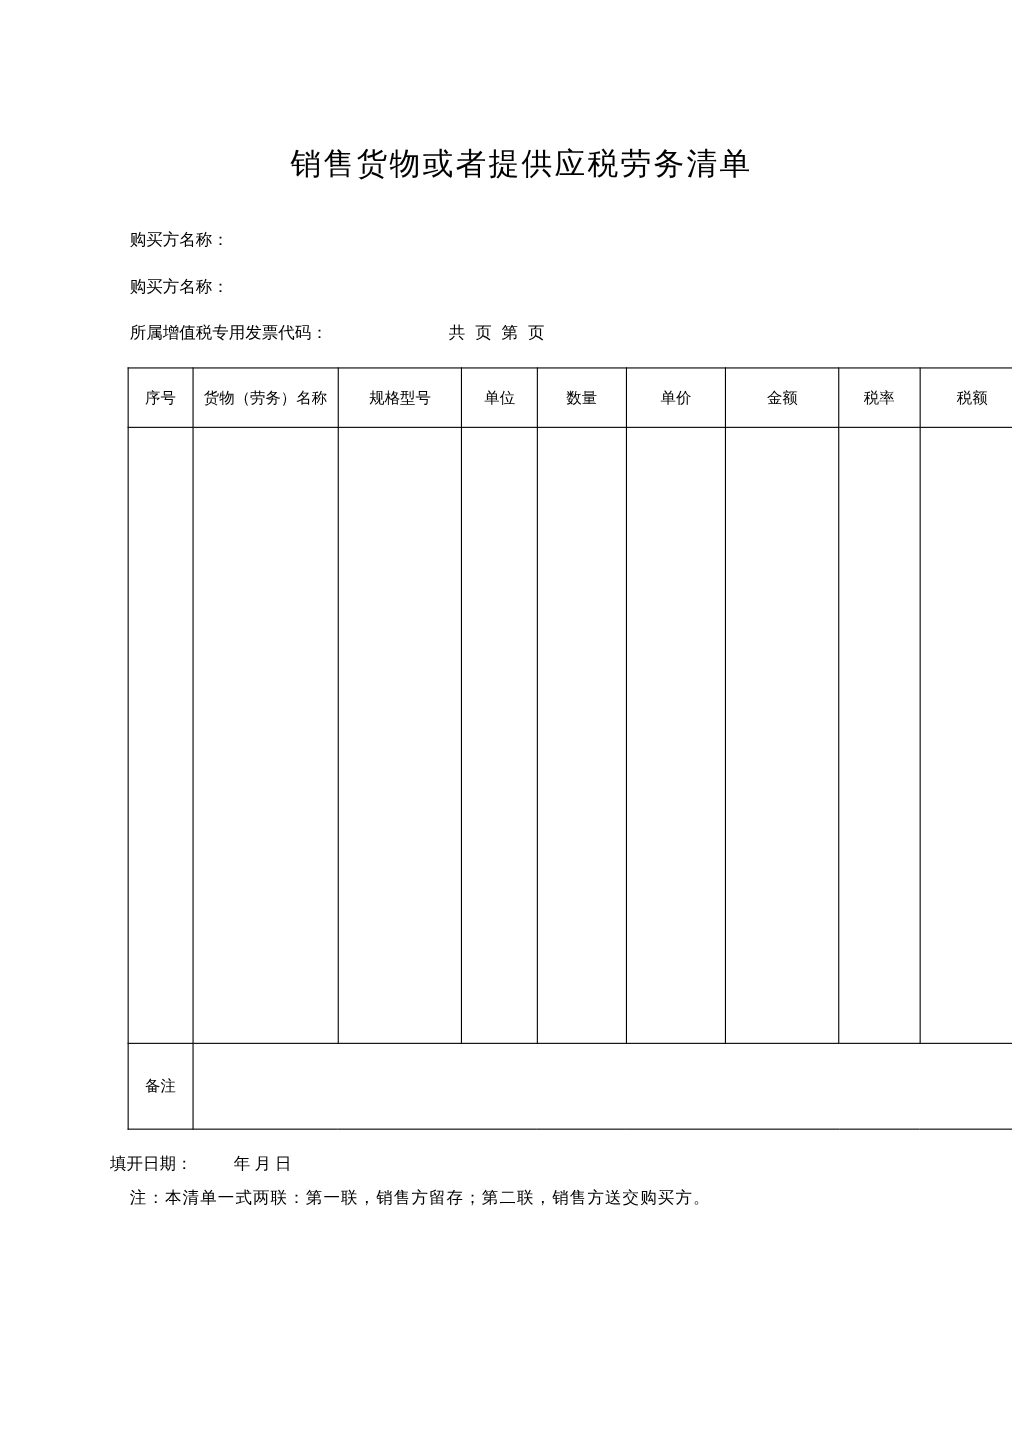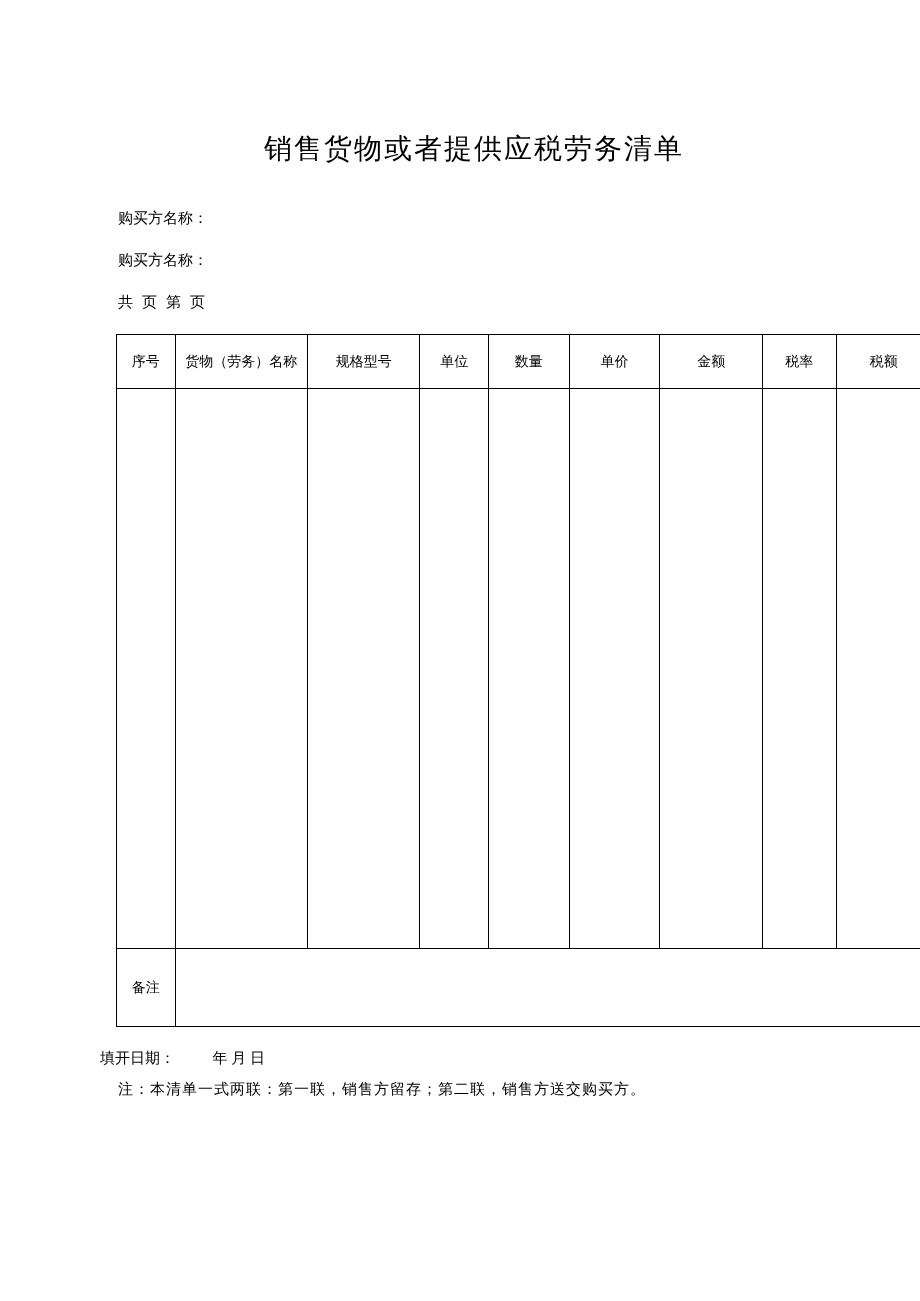--- a/index.html
+++ b/index.html
@@ -102,20 +102,21 @@
   <h1 class="title">销售货物或者提供应税劳务清单</h1>
 
   <div class="info-block">
     <div class="info-row">
       <span>购买方名称：</span>
     </div>
     <div class="info-row">
       <span>购买方名称：</span>
     </div>
     <div class="info-row3">
+      <span class="seg1">所属增值税专用发票代码：</span>
       <span class="seg3">共 页 第 页</span>
     </div>
   </div>
 
   <table class="tbl">
     <colgroup>
       <col class="col-seq">
       <col class="col-name">
       <col class="col-spec">
       <col class="col-unit">

